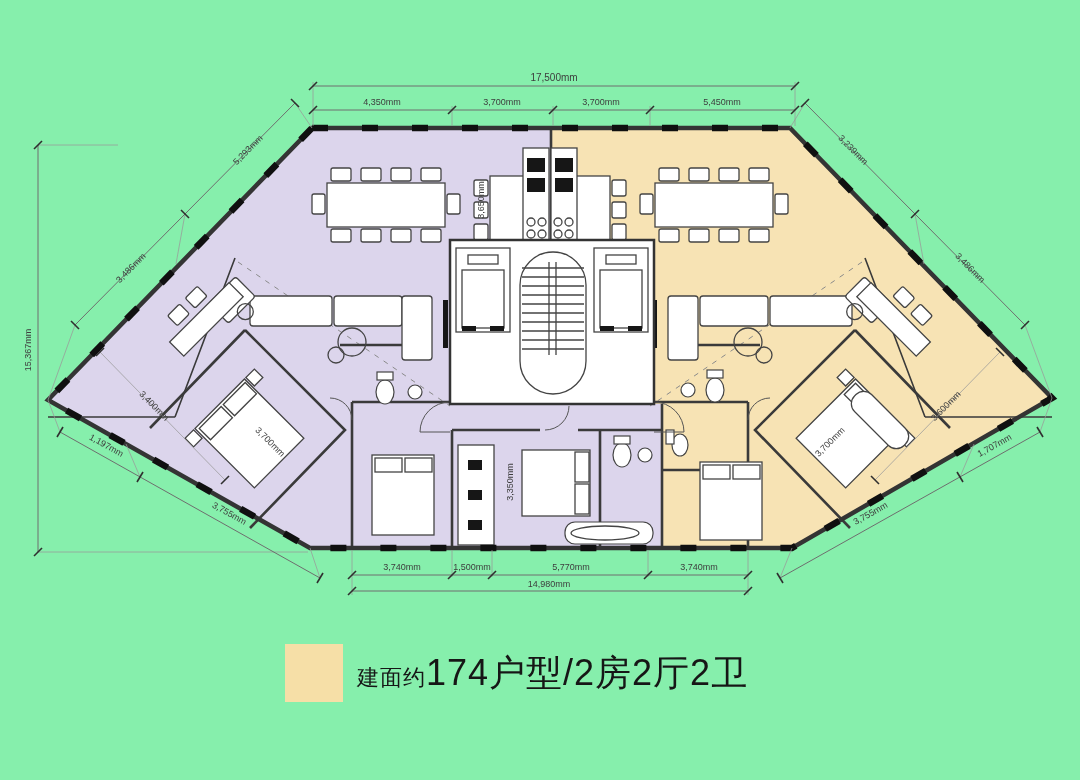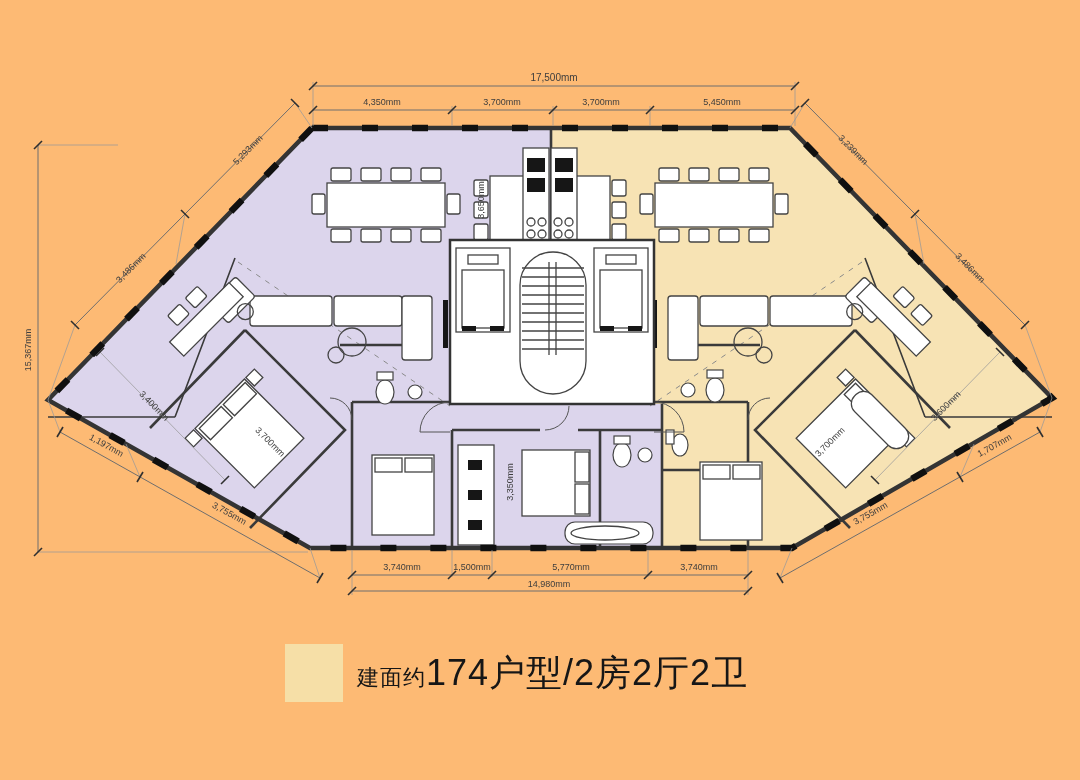--- a/index.html
+++ b/index.html
@@ -1,16 +1,16 @@
 <!DOCTYPE html>
 <html><head>
 <meta charset="utf-8">
 <style>
   html,body{margin:0;padding:0;background:#ffffff;}
-  #stage{position:relative;width:1080px;height:780px;background:#fdba74;overflow:hidden;
+  #stage{position:relative;width:1080px;height:780px;background:#86efac;overflow:hidden;
          font-family:"Liberation Sans", sans-serif;}
   svg{position:absolute;left:0;top:0;}
   .dimtxt{font-family:"Liberation Sans", sans-serif;font-size:9px;fill:#3d3d3d;}
   .dimtxt-big{font-family:"Liberation Sans", sans-serif;font-size:10px;fill:#3d3d3d;}
   .dimline{stroke:#6e6e6e;stroke-width:1;fill:none;}
   .extline{stroke:#9a9a9a;stroke-width:0.75;fill:none;}
   .tick{stroke:#2f2f2f;stroke-width:1.6;}
   .wall-outer{fill:none;stroke:#343434;stroke-width:4.5;stroke-linejoin:miter;}
   .wall-hatch{fill:none;stroke:#101010;stroke-width:6.5;stroke-dasharray:16 34;}
   .wall-in{stroke:#3a3a3a;stroke-width:2.6;fill:none;}

